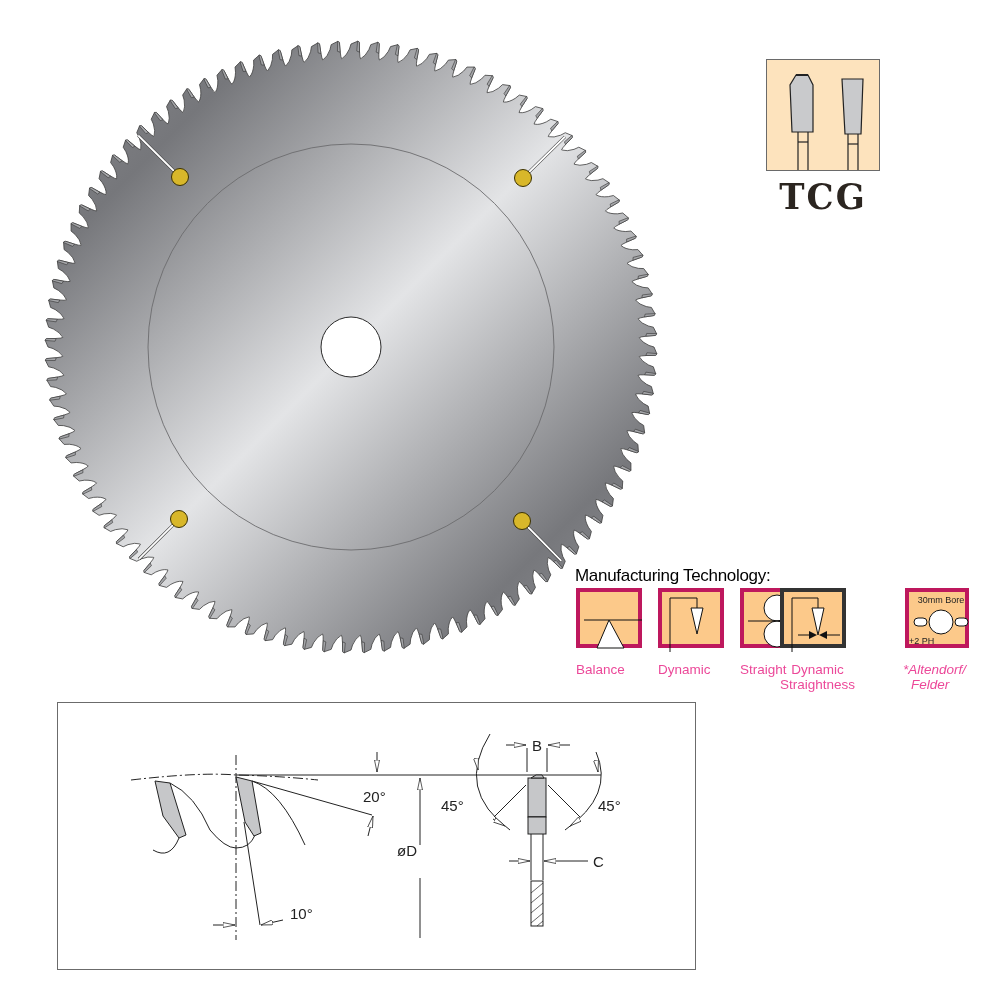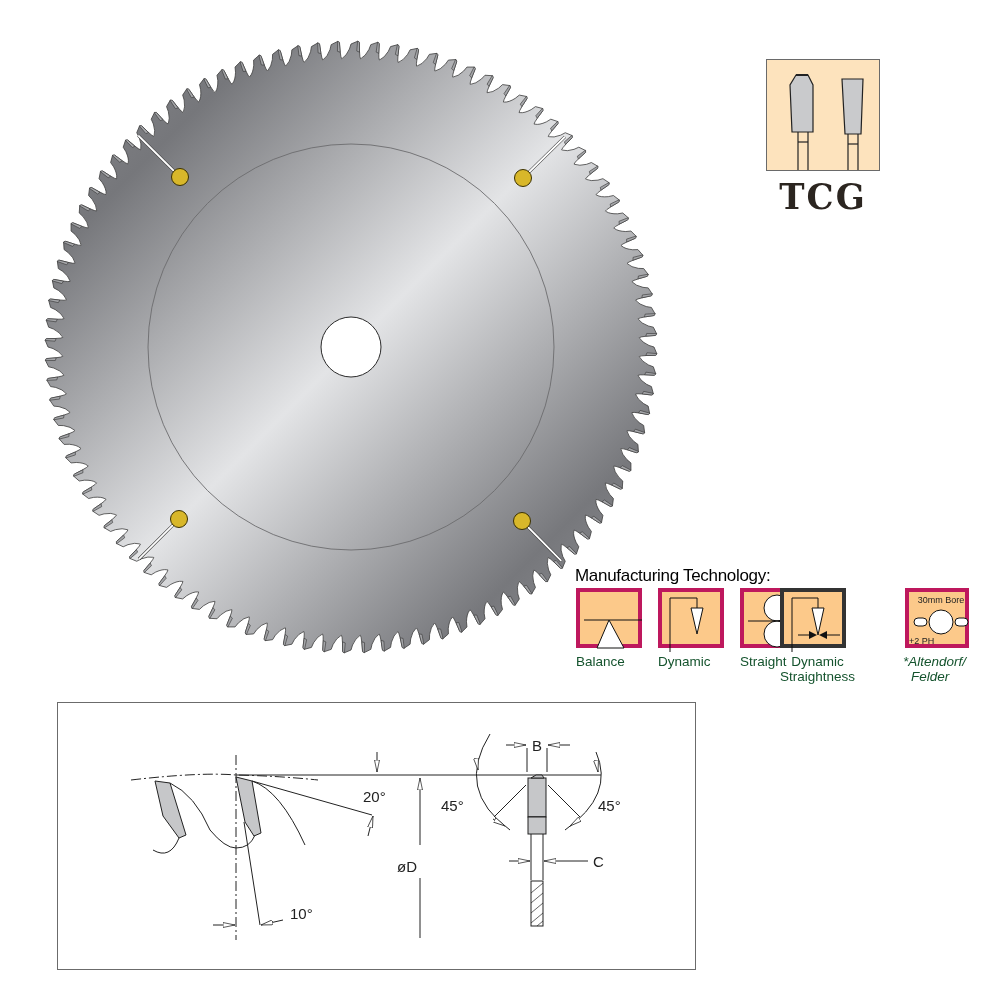--- a/index.html
+++ b/index.html
@@ -8,21 +8,21 @@
   .abs { position: absolute; }
   #blade-svg { position: absolute; left: 0; top: 0; }
   #tcg { left: 766px; top: 59px; width: 114px; height: 112px; background: #fde3bd;
          border: 1px solid #6a6a6a; box-sizing: border-box; }
   #tcg-label { left: 766px; top: 176px; width: 114px; text-align: center;
                font-family: "DejaVu Serif", "Liberation Serif", serif; font-weight: bold;
                font-size: 34px; letter-spacing: 2px; color: #2b2520; transform: scaleY(1.05); }
   #mt-title { left: 575px; top: 566px; font-weight: normal; font-size: 17px; color: #000000; letter-spacing: -0.3px; }
   .mt-item { position: absolute; top: 588px; }
   .mt-box { width: 66px; height: 60px; background: #fcc98a; border: 4px solid #be185d; box-sizing: border-box; position: relative; }
-  .mt-label { font-size: 13.5px; color: #14532d; line-height: 15px; margin-top: 6px; white-space: nowrap; }
+  .mt-label { font-size: 13.5px; color: #ec4899; line-height: 15px; margin-top: 14px; white-space: nowrap; }
   .mt-box svg { position: absolute; left: 0; top: 0; }
   #diagram-frame { left: 57px; top: 702px; width: 639px; height: 268px; border: 1.5px solid #6b6b6b;
                    box-sizing: border-box; }
   .dlabel { position: absolute; font-size: 15px; color: #222; }
 </style>
 </head>
 <body>
 
 <svg id="blade-svg" width="700" height="700" viewBox="0 0 700 700">
   <defs>
@@ -303,16 +303,16 @@
       <line x1="478" y1="770" x2="476" y2="758" marker-end="url(#arr)" transform="rotate(180 477 764)"></line>
       <line x1="493" y1="819" x2="505" y2="826" marker-end="url(#arr)"></line>
       <line x1="596" y1="760" x2="598" y2="772" marker-end="url(#arr)"></line>
       <line x1="580" y1="819" x2="570" y2="826" marker-end="url(#arr)"></line>
     </g>
   </svg>
   <div class="dlabel" style="left:305px;top:85px;">20°</div>
   <div class="dlabel" style="left:232px;top:202px;">10°</div>
   <div class="dlabel" style="left:383px;top:94px;">45°</div>
   <div class="dlabel" style="left:540px;top:94px;">45°</div>
-  <div class="dlabel" style="left:339px;top:155px;">øD</div>
+  <div class="dlabel" style="left:339px;top:139px;">øD</div>
   <div class="dlabel" style="left:474px;top:34px;">B</div>
   <div class="dlabel" style="left:535px;top:150px;">C</div>
 </div>
 
 </body></html>

